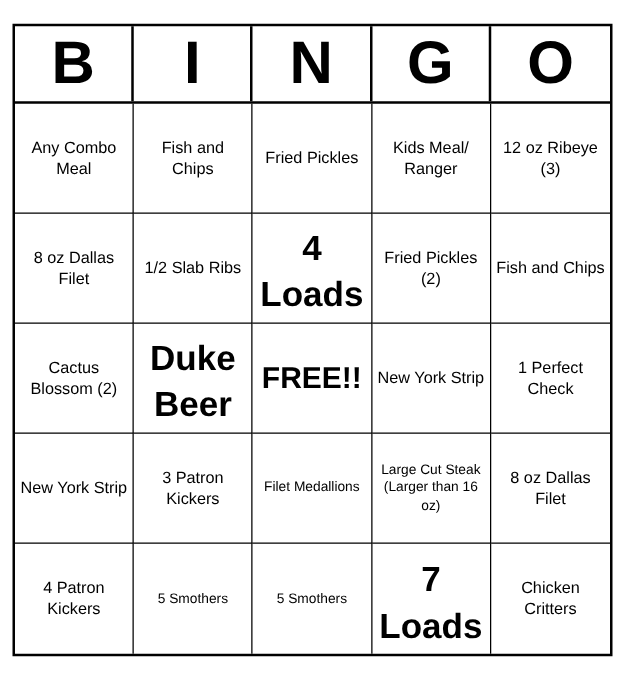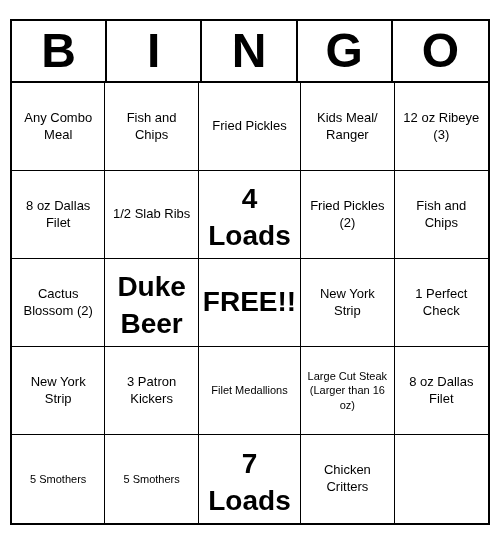--- a/index.html
+++ b/index.html
@@ -55,21 +55,21 @@
     }
     .bingo-cell:nth-child(n+21) {
       border-bottom: none;
     }
     .bingo-cell.large-text {
       font-size: 28px;
       font-weight: bold;
       align-items: flex-end;
     }
     .bingo-cell.free-cell {
-      font-size: 28px;
+      font-size: 24px;
       font-weight: bold;
     }
     .bingo-cell.small-text {
       font-size: 11px;
       text-align: center;
     }
     .cell-text {
       display: block;
     }
   </style>
@@ -138,20 +138,23 @@
       </div>
       <div class="bingo-cell small-text">
         <span class="cell-text">Filet Medallions</span>
       </div>
       <div class="bingo-cell small-text">
         <span class="cell-text">Large Cut Steak (Larger than 16 oz)</span>
       </div>
       <div class="bingo-cell">
         <span class="cell-text">8 oz Dallas Filet</span>
       </div>
+      <div class="bingo-cell">
+        <span class="cell-text">4 Patron Kickers</span>
+      </div>
       <div class="bingo-cell small-text">
         <span class="cell-text">5 Smothers</span>
       </div>
       <div class="bingo-cell small-text">
         <span class="cell-text">5 Smothers</span>
       </div>
       <div class="bingo-cell large-text">
         <span class="cell-text">7 Loads</span>
       </div>
       <div class="bingo-cell">

